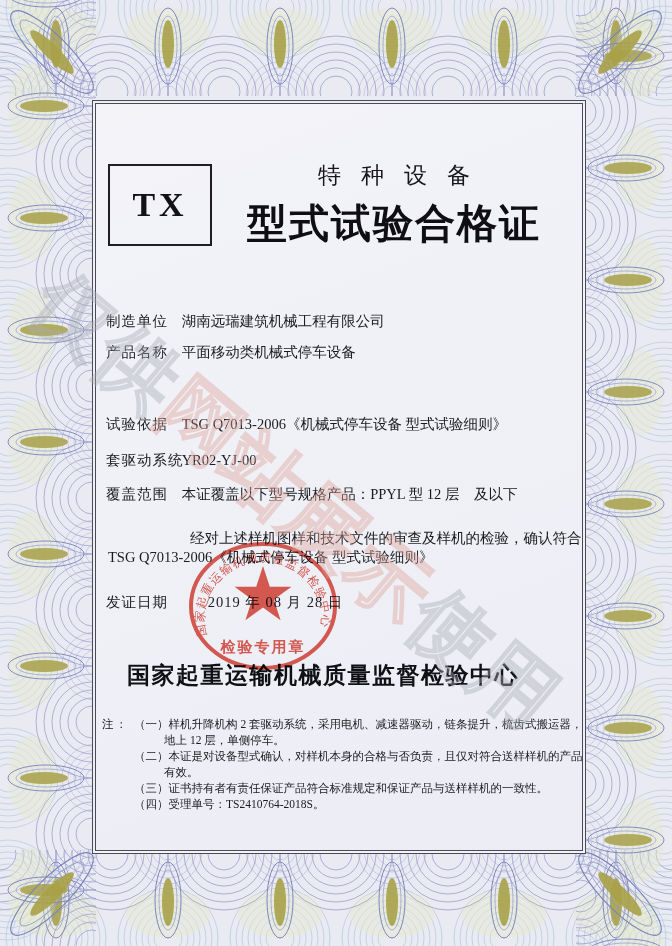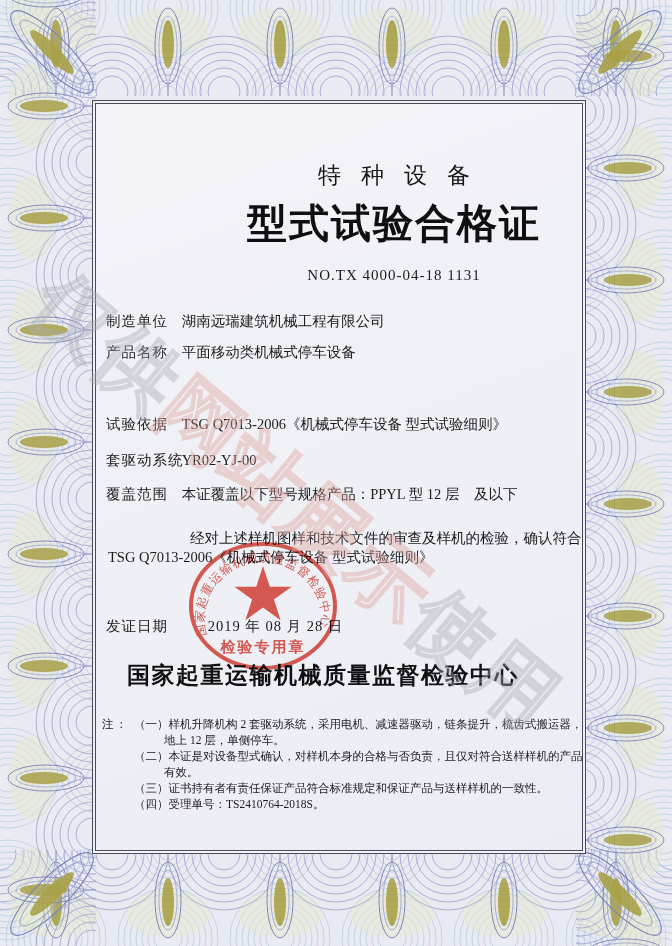--- a/index.html
+++ b/index.html
@@ -27,21 +27,21 @@
   .t-main{font-size:40px;font-weight:bold;letter-spacing:2px;margin-top:5px;color:#0f0f13;}
   .t-no{font-size:15px;letter-spacing:1px;margin-top:16px;color:#1a1a1f;}
   .row{position:absolute;left:10px;font-size:14.5px;white-space:nowrap;}
   .row .lbl{display:inline-block;width:66px;letter-spacing:1px;}
   .row .val{margin-left:6px;}
   .conclusion{
     position:absolute;left:12px;top:410px;width:474px;
     font-size:14.5px;line-height:19px;text-indent:82px;
   }
   .issue-row{position:absolute;left:10px;top:489px;font-size:14.5px;z-index:2;}
-  .issue-row .lbl{display:inline-block;width:66px;letter-spacing:1px;margin-top:24px;}
+  .issue-row .lbl{display:inline-block;width:66px;letter-spacing:1px;}
   .issue-row .val{margin-left:32px;letter-spacing:1px;}
   .stamp{position:absolute;left:86px;top:432px;z-index:3;opacity:.86;mix-blend-mode:multiply;}
   .authority{
     position:absolute;left:0;top:556px;width:454px;text-align:center;
     font-size:23px;font-weight:bold;letter-spacing:1.5px;color:#101014;
   }
   .notes{position:absolute;left:6px;top:612px;width:482px;font-size:11.5px;line-height:16px;}
   .notes-label{position:absolute;left:0;top:0;letter-spacing:2px;}
   .note-items{margin-left:32px;}
   .note{padding-left:30px;text-indent:-30px;}
@@ -132,25 +132,27 @@
     <g transform="translate(620,894) rotate(-45)">
       <ellipse rx="16" ry="56" fill="none" stroke="#7d84bb" stroke-width="1.2"></ellipse>
       <ellipse rx="11" ry="44" fill="none" stroke="#8f95c6" stroke-width="0.8"></ellipse>
       <ellipse rx="7" ry="30" fill="#a8a148" opacity="0.9"></ellipse>
     </g>
   </g>
 </svg>
 
 <div class="panel">
 
+  <div class="tx-box">
+    <span>TX</span>
+  </div>
 
   <div class="title-wrap">
     <div class="t-small">特种设备</div>
     <div class="t-main">型式试验合格证</div>
-    <div class="t-no">NO.TX 4000-04-18 1131</div>
   </div>
 
   <div class="row" style="top:208px">
     <span class="lbl">制造单位</span>
     <span class="val">湖南远瑞建筑机械工程有限公司</span>
   </div>
   <div class="row" style="top:239px">
     <span class="lbl">产品名称</span>
     <span class="val">平面移动类机械式停车设备</span>
   </div>

